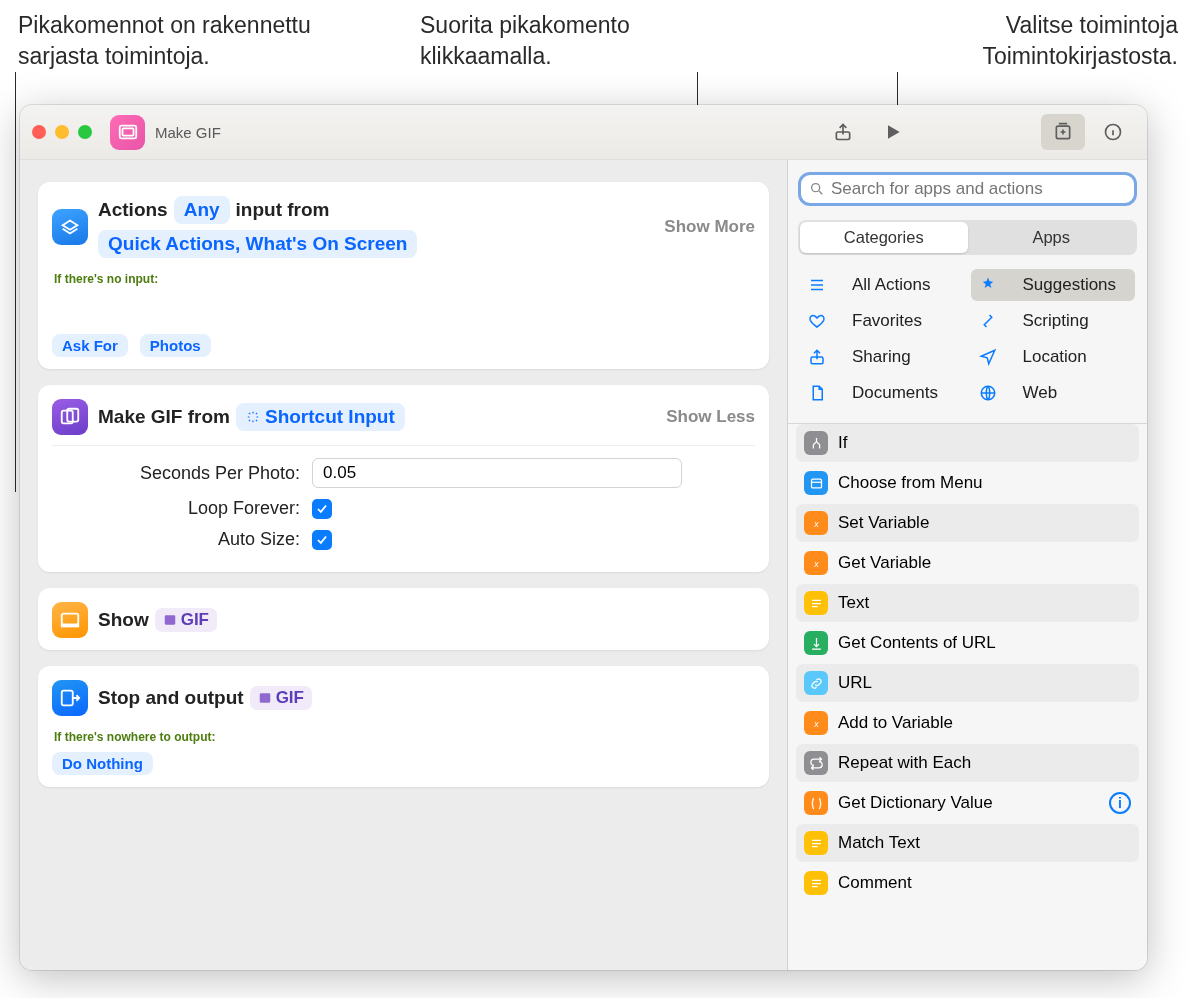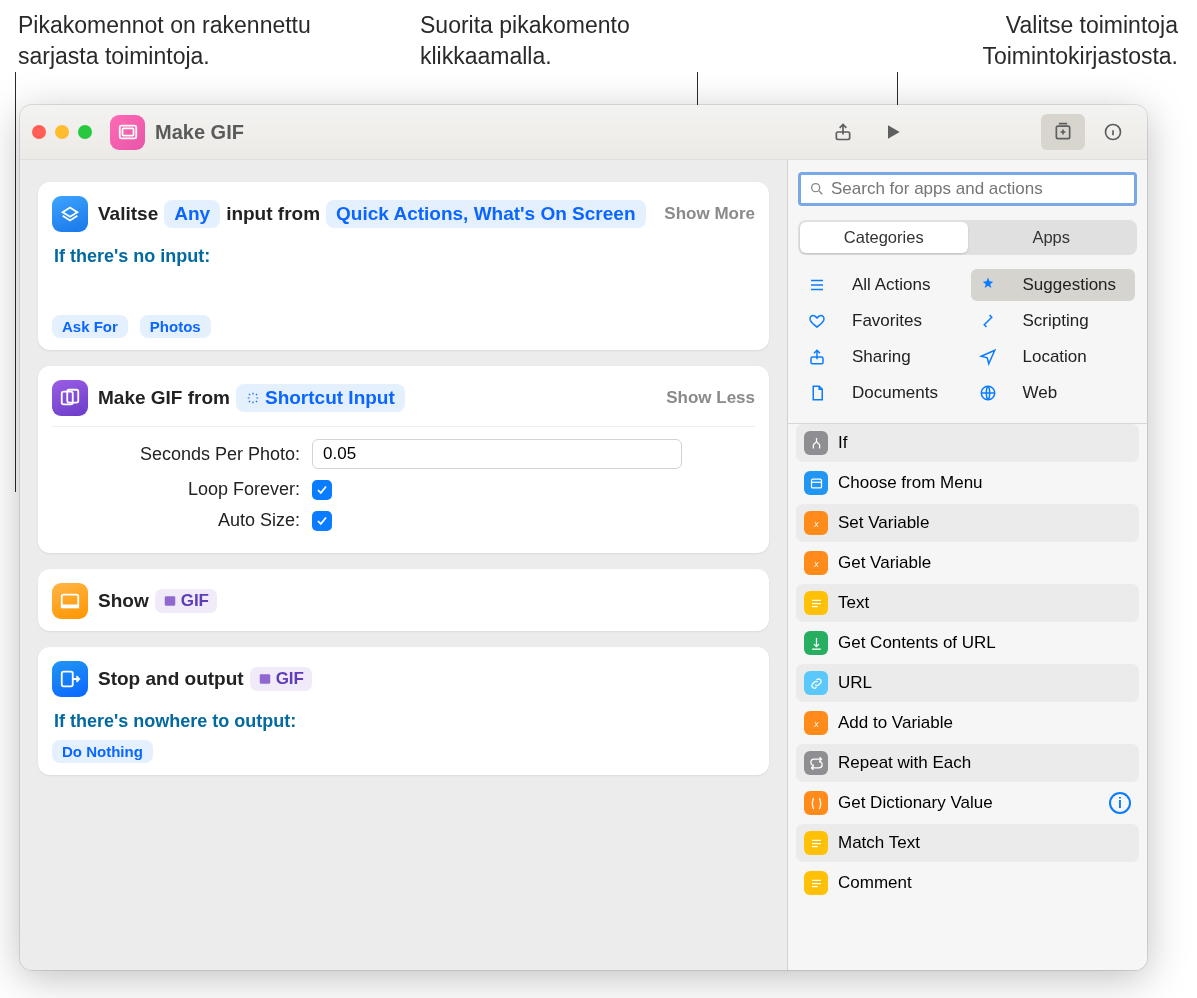--- a/index.html
+++ b/index.html
@@ -13,21 +13,21 @@
 
 .window { position: absolute; top: 105px; left: 20px; width: 1127px; height: 865px; border-radius: 12px; overflow: hidden; box-shadow: 0 8px 40px rgba(0,0,0,0.25), 0 0 0 1px rgba(0,0,0,0.1); display: flex; flex-direction: column; background: #ececec; }
 
 .titlebar { height: 55px; display: flex; align-items: center; padding: 0 12px; border-bottom: 1px solid rgba(0,0,0,0.08); background: linear-gradient(to bottom, #f3f3f1, #eceae6); }
 .traffic { display: flex; gap: 9px; margin-right: 18px; }
 .dot { width: 14px; height: 14px; border-radius: 50%; }
 .dot.red { background: #ff5f57; } .dot.yellow { background: #febc2e; } .dot.green { background: #28c840; }
 
 .app-icon { width: 35px; height: 35px; border-radius: 9px; background: linear-gradient(135deg, #ff6bb5, #e855a8); display: flex; align-items: center; justify-content: center; margin-right: 10px; }
 .app-icon svg { width: 22px; height: 22px; }
-.app-title { font-size: 20px; font-weight: 700; color: #5a5a5a; flex: 1; }
+.app-title { font-size: 15px; font-weight: 400; color: #5a5a5a; flex: 1; }
 .tb-actions { display: flex; gap: 6px; align-items: center; }
 .tb-btn { width: 44px; height: 36px; display: flex; align-items: center; justify-content: center; border-radius: 6px; color: #5e5e5e; }
 .tb-btn.active { background: #d8d5cf; }
 .tb-btn svg { width: 20px; height: 22px; }
 
 .window-body { flex: 1; display: flex; min-height: 0; }
 .canvas { flex: 1; padding: 22px 18px; overflow-y: auto; background: #ececec; }
 .sidebar { width: 360px; border-left: 1px solid #d0d0d0; background: #f6f6f6; display: flex; flex-direction: column; }
 
 
@@ -35,31 +35,31 @@
 .card-head { display: flex; align-items: center; gap: 10px; }
 .card-icon { width: 36px; height: 36px; border-radius: 9px; display: flex; align-items: center; justify-content: center; flex-shrink: 0; }
 .card-icon svg { width: 22px; height: 22px; }
 .card-title-row { flex: 1; display: flex; align-items: center; flex-wrap: wrap; gap: 6px; font-size: 19px; font-weight: 700; color: #222; }
 .token { background: #e5f0fe; color: #0a66ff; border-radius: 8px; padding: 3px 10px; font-weight: 600; display: inline-flex; align-items: center; gap: 5px; }
 .token svg { width: 14px; height: 14px; }
 .token-pill { background: #f1eaf8; color: #5e3db8; border-radius: 7px; padding: 2px 8px; font-weight: 700; display: inline-flex; align-items: center; gap: 4px; font-size: 17px; }
 .token-pill svg { width: 14px; height: 14px; }
 .show-more { color: #8a8a8a; font-size: 17px; font-weight: 600; }
 
-.card .sub { color: #0369a1; font-weight: 700; margin: 14px 0 8px 2px; font-size: 18px; }
+.card .sub { color: #4d7c0f; font-weight: 700; margin: 14px 0 8px 2px; font-size: 12px; }
 .card-body { margin-top: 10px; border-top: 1px solid #eee; padding-top: 12px; }
 .form-row { display: flex; align-items: center; margin-bottom: 10px; }
 .form-label { width: 260px; text-align: right; padding-right: 12px; font-size: 18px; color: #222; }
 .text-input { border: 1px solid #d3d3d3; border-radius: 6px; padding: 4px 10px; font-size: 17px; width: 370px; background: #fff; }
 .chk { width: 20px; height: 20px; border-radius: 5px; background: #0a7cff; display: flex; align-items: center; justify-content: center; }
 .chk svg { width: 14px; height: 14px; }
 
 
 .search-wrap { padding: 12px 10px 8px 10px; }
-.search { display: flex; align-items: center; border: 3px solid #7aa8e6; border-radius: 4px; padding: 4px 8px; background: #fff; }
+.search { display: flex; align-items: center; border: 3px solid #7aa8e6; border-radius: 12px; padding: 4px 8px; background: #fff; }
 .search svg { width: 16px; height: 16px; color: #888; margin-right: 6px; flex-shrink: 0; }
 .search input { border: none; outline: none; font-size: 17px; flex: 1; background: transparent; }
 .seg { display: flex; margin: 6px 10px 2px 10px; background: #e0e0e0; border-radius: 8px; padding: 2px; }
 .seg-item { flex: 1; text-align: center; padding: 6px 0; font-size: 16.5px; border-radius: 6px; color: #333; }
 .seg-item.sel { background: #fff; box-shadow: 0 1px 2px rgba(0,0,0,0.15); font-weight: 500; }
 
 .cat-grid { display: grid; grid-template-columns: 1fr 1fr; gap: 4px 6px; padding: 12px 12px 14px 12px; }
 .cat-item { display: flex; align-items: center; gap: 26px; padding: 6px 8px; border-radius: 6px; font-size: 17px; color: #222; }
 .cat-item.sel { background: #d6d4cf; }
 .cat-item svg { width: 18px; height: 18px; flex-shrink: 0; }
@@ -144,21 +144,21 @@
 
       <div class="card">
         <div class="card-head">
           <div class="card-icon grad-blue">
             <svg viewBox="0 0 24 24" fill="none" stroke="#fff" stroke-width="2">
                 <path d="M4 10l8-5 8 5-8 5-8-5z"></path>
                 <path d="M4 14l8 5 8-5"></path>
               </svg>
           </div>
           <div class="card-title-row">
-            <span>Valitse</span>
+            <span>Actions</span>
             <span class="token">Any</span>
             <span>input from</span>
             <span class="token">Quick Actions, What's On Screen</span>
           </div>
           <span class="show-more">Show More</span>
         </div>
         <div class="sub">If there's no input:</div>
         <div style="display:flex; gap:12px;margin-top:48px;">
           <span class="token">Ask For</span>
           <span class="token">Photos</span>

